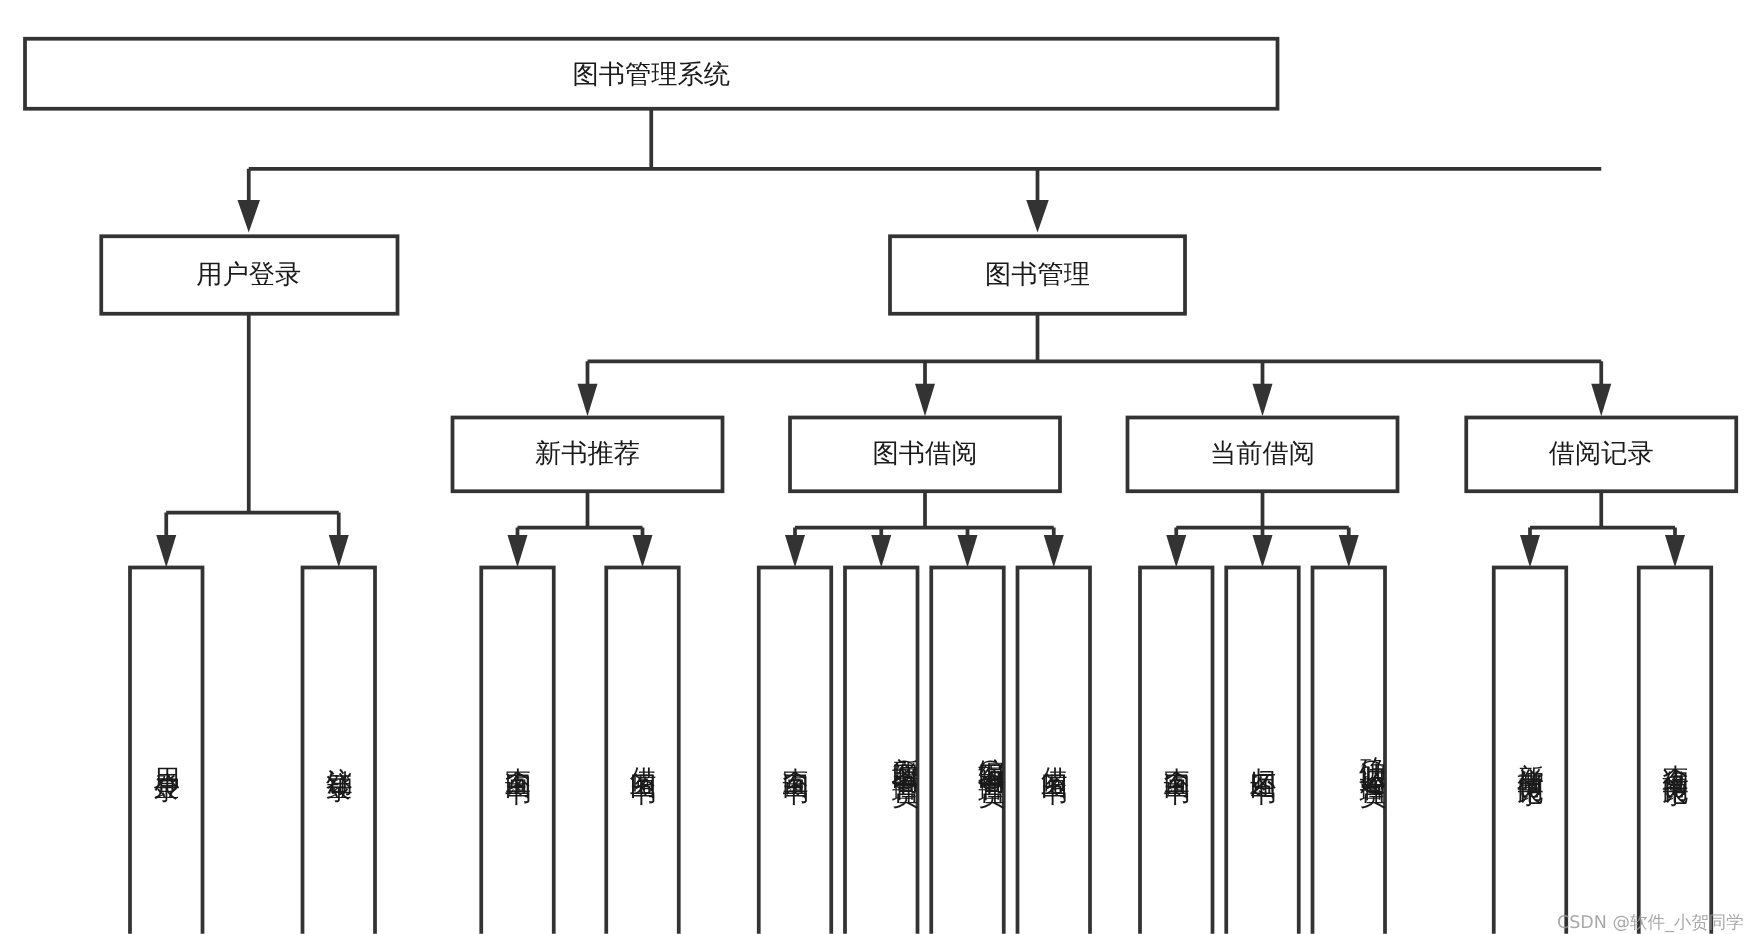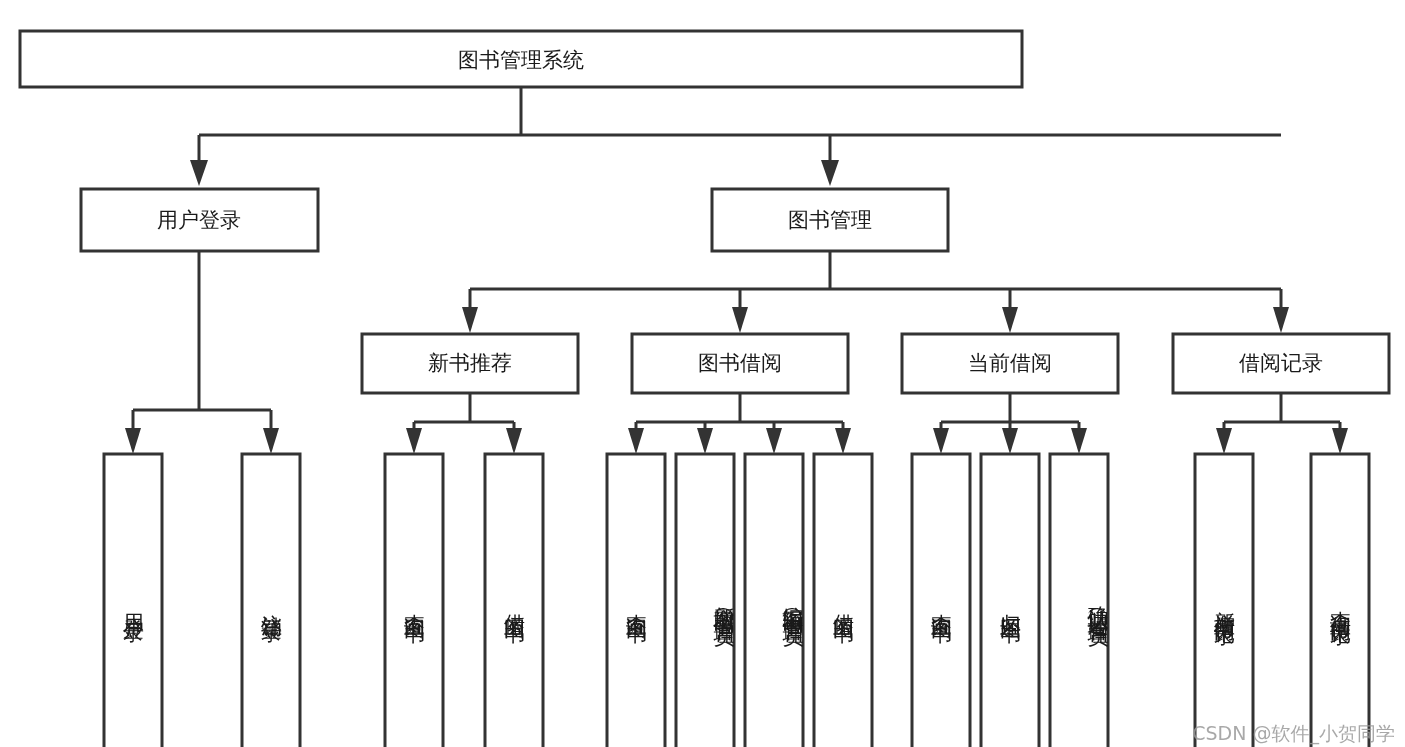--- a/index.html
+++ b/index.html
@@ -62,21 +62,21 @@
     align-items: center;
     justify-content: center;
     white-space: nowrap;
     pointer-events: none;
   }
   .watermark {
     position: absolute;
     right: 10px;
     bottom: 18px;
     font-family: "DejaVu Sans", "Liberation Sans", sans-serif;
-    font-size: 19px;
+    font-size: 14px;
     color: #9a9a9a;
     opacity: 0.85;
     white-space: nowrap;
   }
 </style>
 </head>
 <body>
 
 <div id="diagram-root">
 

